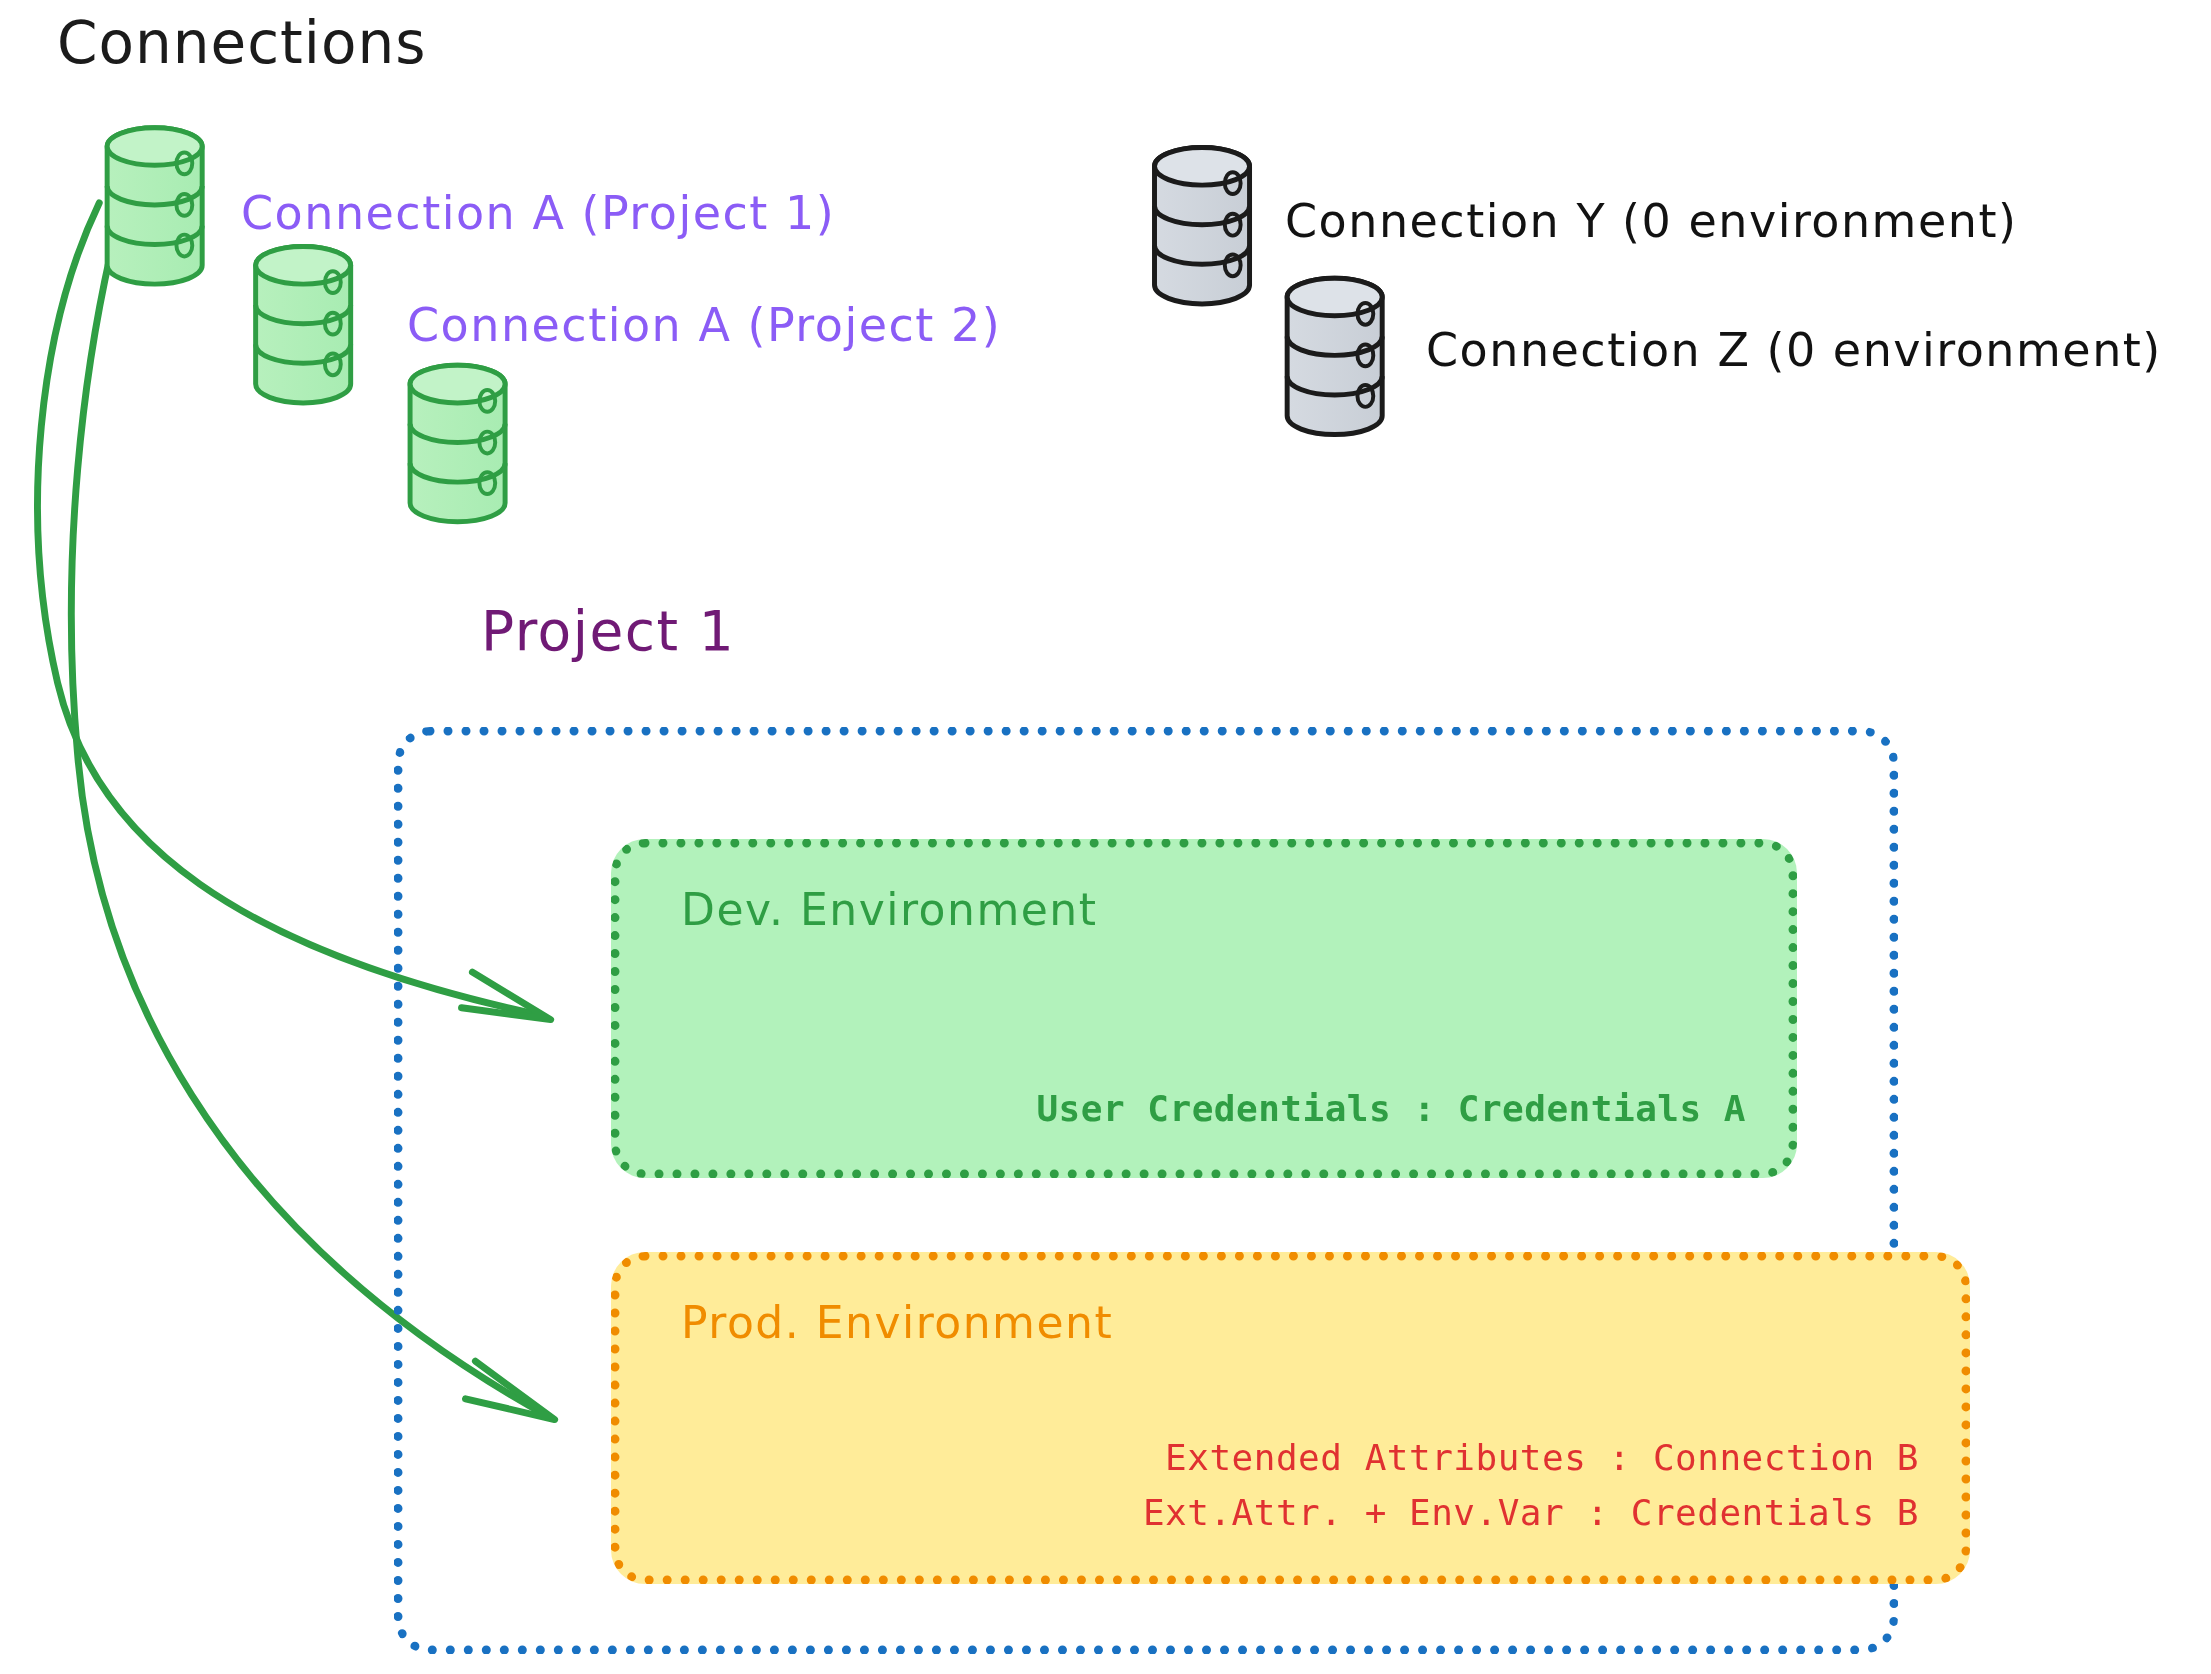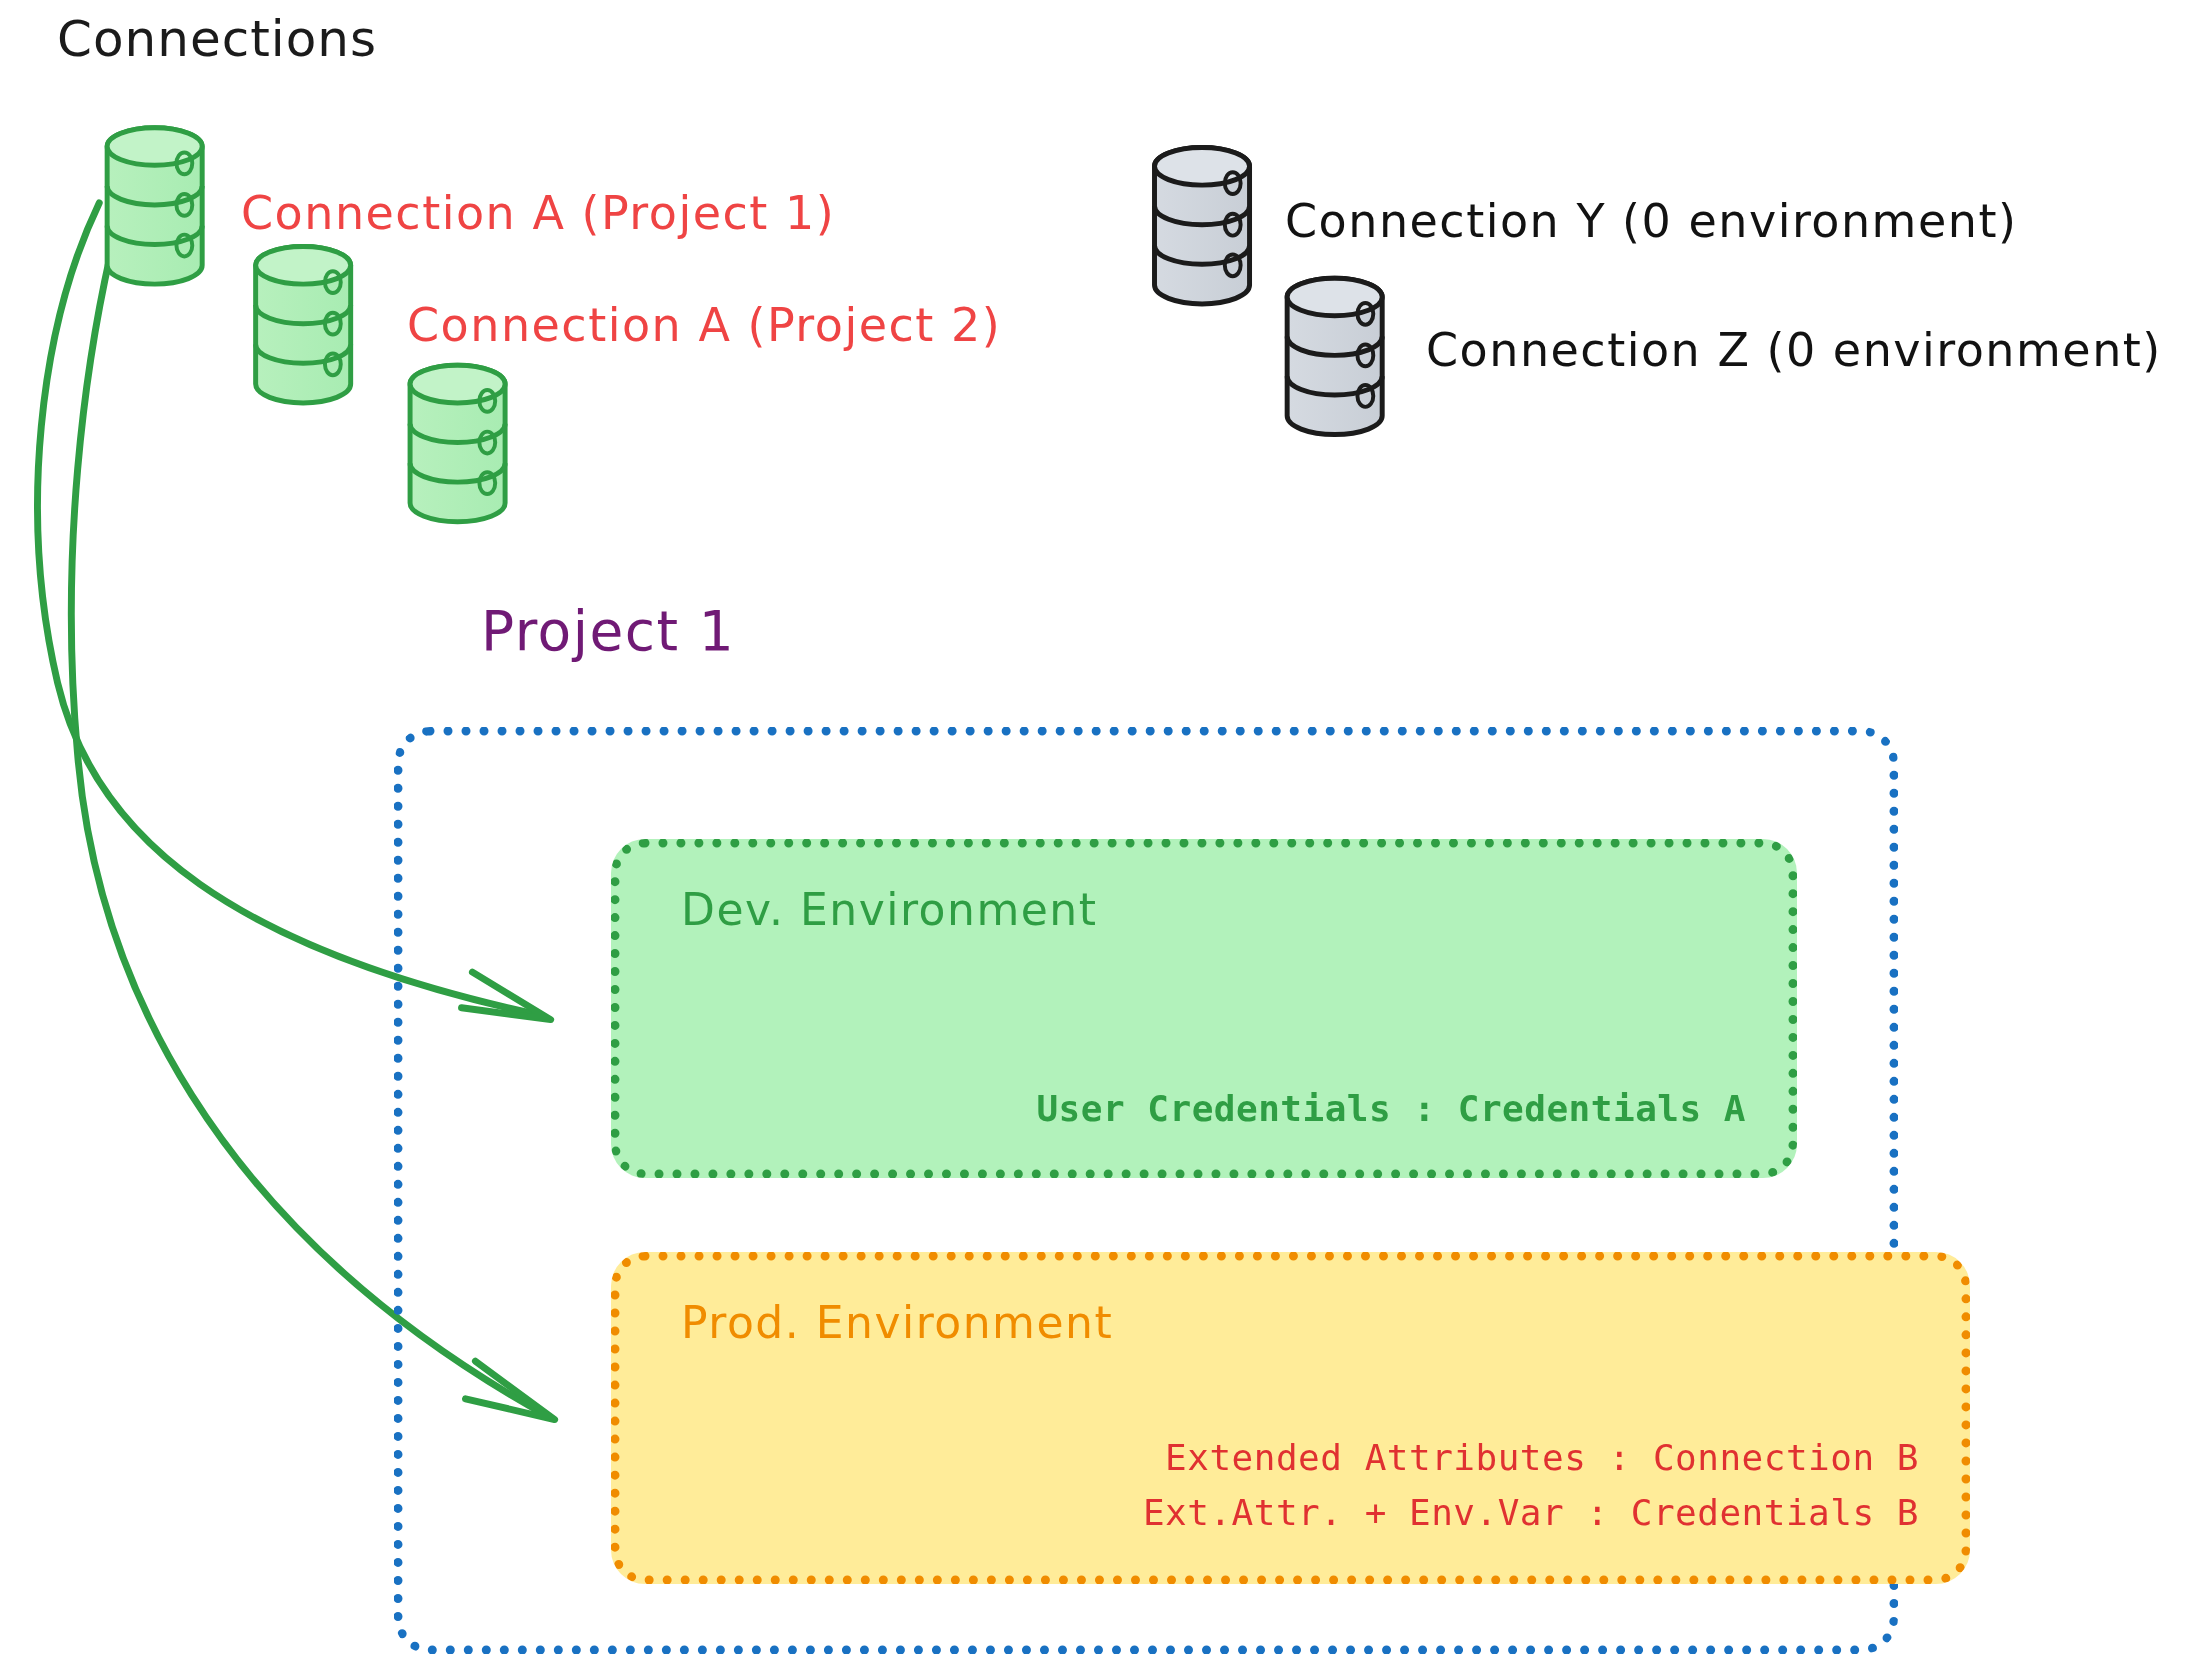--- a/index.html
+++ b/index.html
@@ -27,30 +27,30 @@
   .txt {
     position: absolute;
     white-space: nowrap;
     font-family: "DejaVu Sans", sans-serif;
     line-height: 1;
   }
   
   .title-connections {
     left: 57px;
     top: 14px;
-    font-size: 50px;
+    font-size: 58px;
     color: #1b1b1b;
     letter-spacing: 1px;
   }
   
   .conn-label {
     font-size: 46px;
     letter-spacing: 1.5px;
   }
-  .conn-green { color: #ef4444; }
+  .conn-green { color: #8b5cf6; }
   .conn-black { color: #121212; }
 
   .lbl-a1 { left: 241px; top: 190px; }
   .lbl-a2 { left: 391px; top: 302px; margin-left: 16px; }
   .lbl-a3 { left: 546px; top: 408px; }
   .lbl-y  { left: 1285px; top: 198px; }
   .lbl-z  { left: 1426px; top: 327px; }
 
   
   .project-title {

